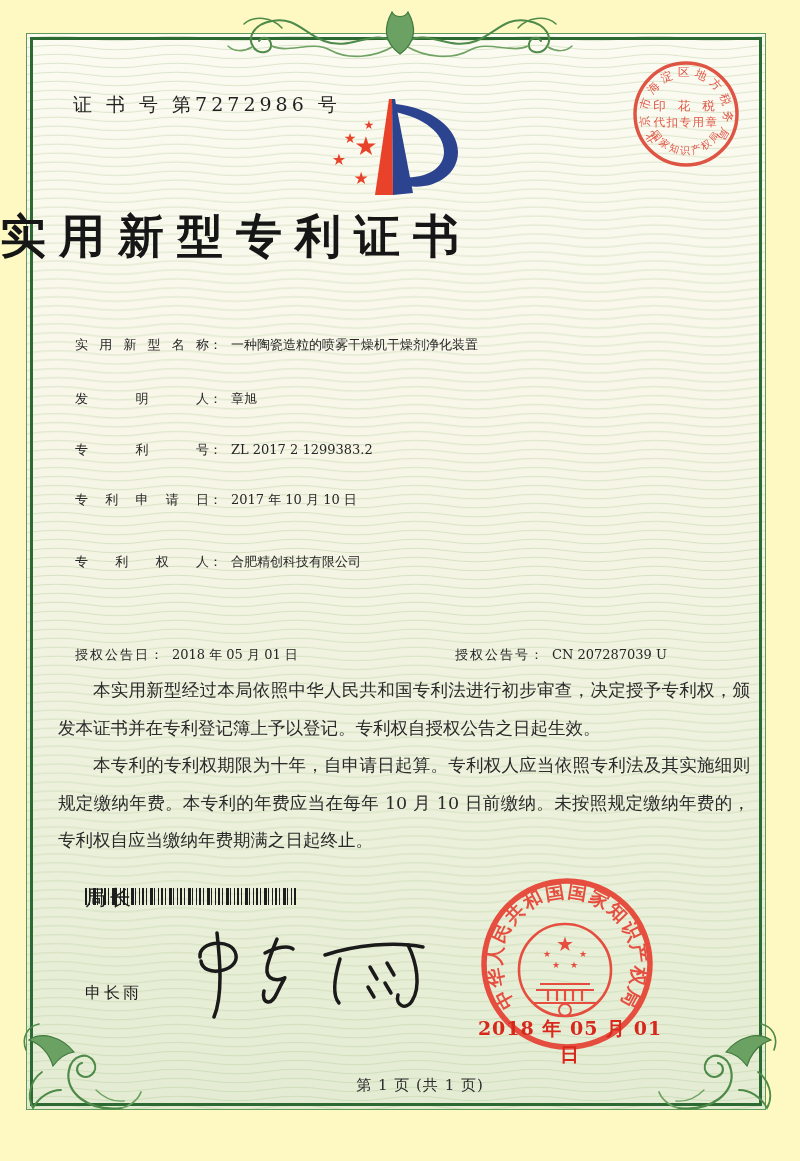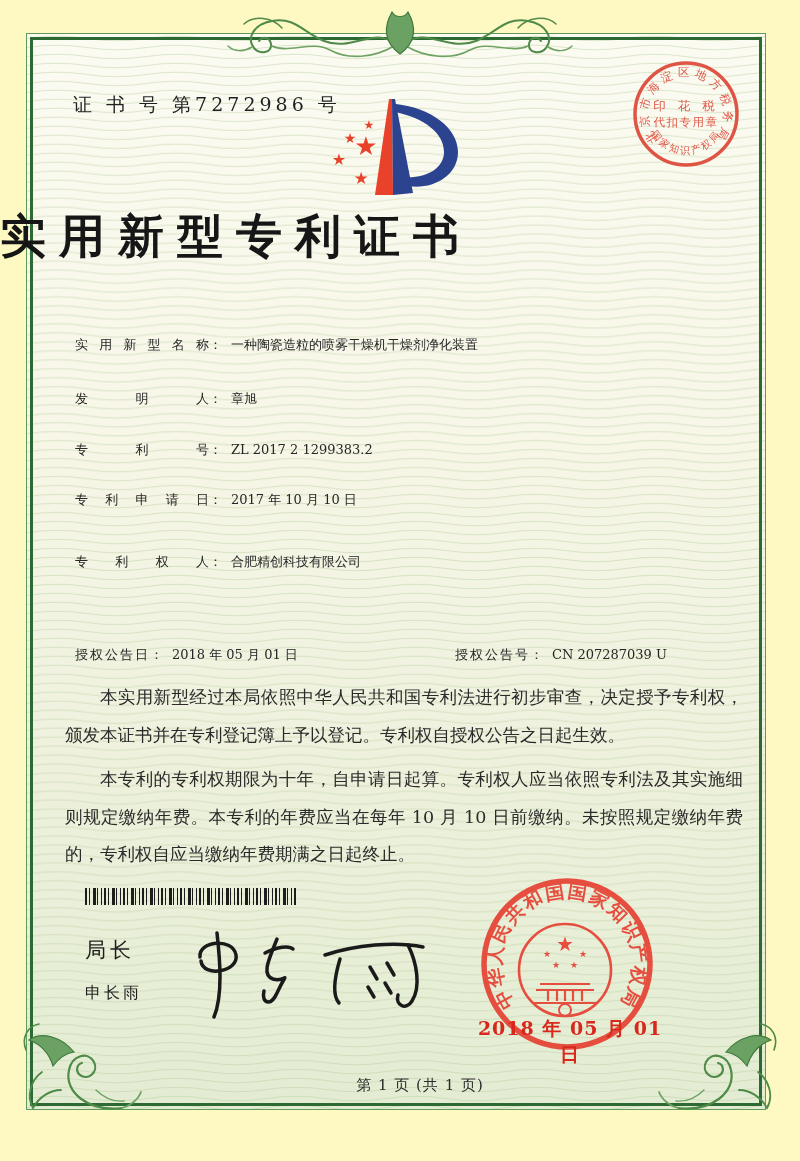--- a/index.html
+++ b/index.html
@@ -19,24 +19,24 @@
   .cert-no{left:73px;top:92px;font-size:19px;letter-spacing:4px;color:#1f1f1f;}
   .title{left:0;right:0;top:206px;text-align:left;font-size:46px;font-weight:700;letter-spacing:13px;color:#161616;}
   .field{left:75px;font-size:13px;color:#262626;white-space:nowrap;}
   .lbl{display:inline-block;width:134px;text-align:justify;text-align-last:justify;-moz-text-align-last:justify;}
   .colon{display:inline-block;}
   .val{margin-left:9px;}
   .val-wrap{display:inline-block;width:478px;white-space:normal;vertical-align:top;line-height:31px;}
   .lbl-tight{letter-spacing:2px;}
   .grant-right{position:absolute;left:380px;top:0;white-space:nowrap;}
   .paras{left:58px;top:672px;width:692px;font-size:17.5px;line-height:37.5px;text-align:justify;color:#2a2a2a;}
-  .paras p{margin:7px;text-indent:2em;}
+  .paras p{margin:0;text-indent:2em;}
   .barcode{left:85px;top:888px;width:212px;height:17px;
     background:repeating-linear-gradient(90deg,#1d1d1d 0 2px,transparent 2px 4px,#1d1d1d 4px 5px,transparent 5px 8px,#1d1d1d 8px 11px,transparent 11px 12px,#1d1d1d 12px 13px,transparent 13px 16px,#1d1d1d 16px 17px,transparent 17px 19px);}
-  .director{left:85px;top:936px;font-size:21px;letter-spacing:4px;color:#1d1d1d;}
+  .director{left:85px;top:884px;font-size:21px;letter-spacing:4px;color:#1d1d1d;}
   .director-name{left:85px;top:983px;font-size:16px;letter-spacing:3px;color:#1d1d1d;}
   .seal-date{left:470px;top:1016px;width:200px;text-align:center;font-size:19px;font-weight:700;letter-spacing:1px;color:#d8281c;}
   .footer{left:0;right:8px;top:1076px;text-align:center;font-size:15px;letter-spacing:1px;color:#2b2b2b;}
   .stamp-svg text{font-family:"DejaVu Serif","Liberation Serif",serif;}
 </style>
 </head>
 <body>
 
 <div id="page">
 

